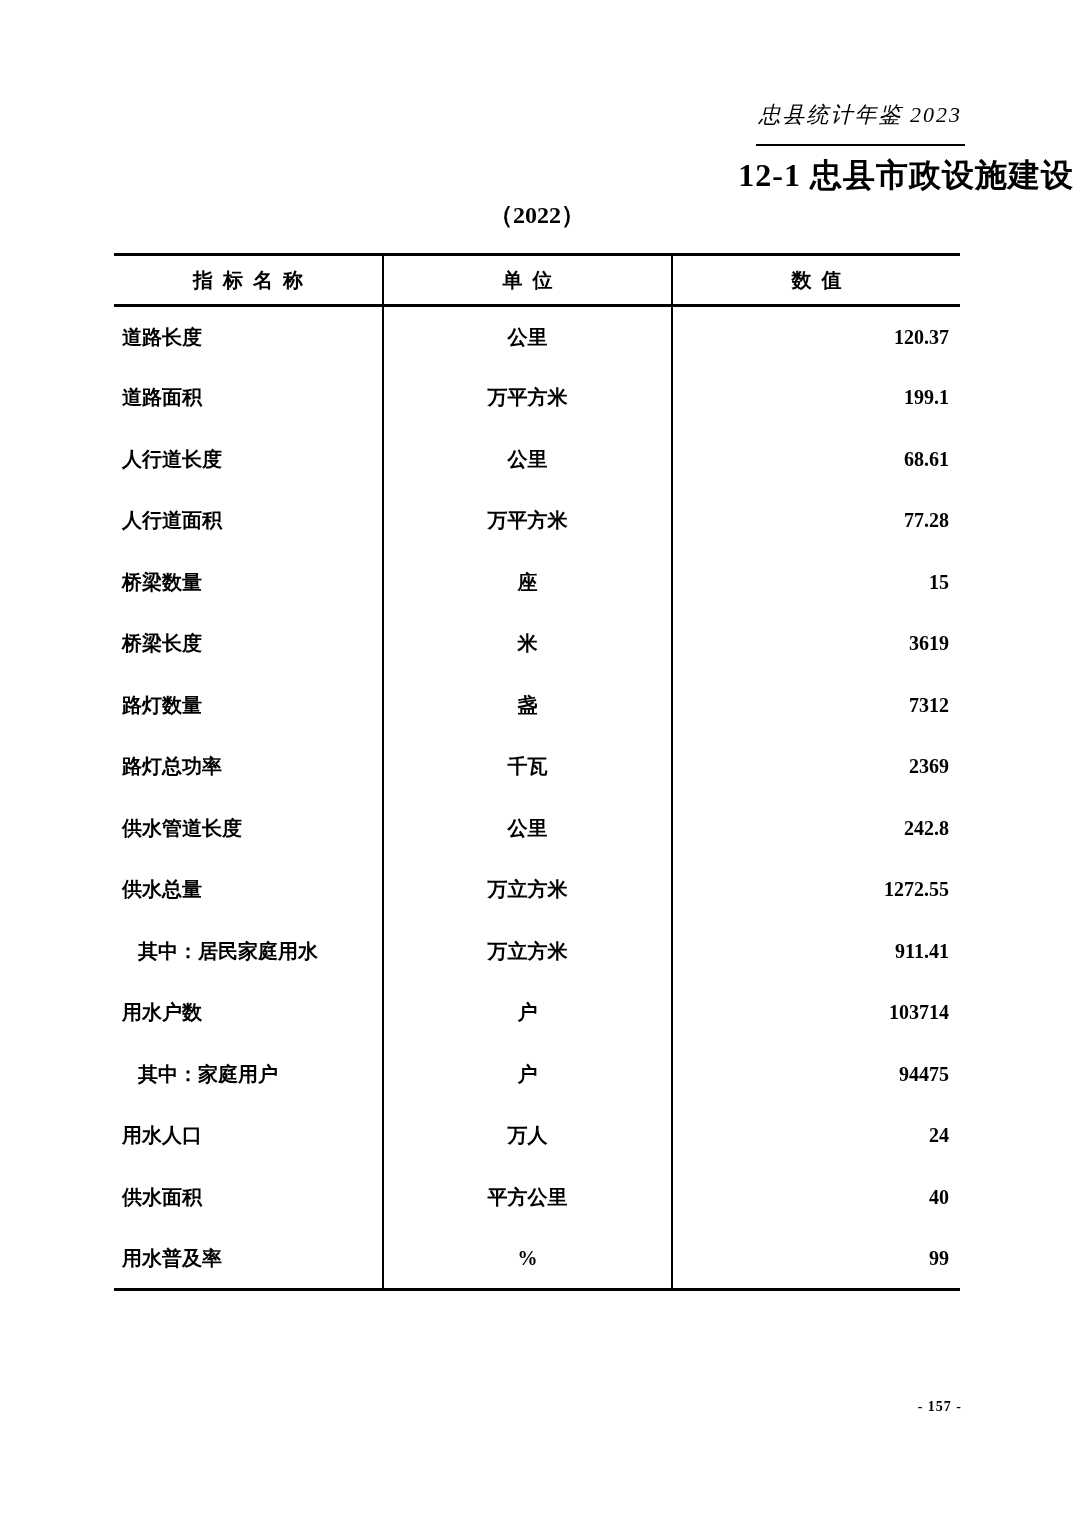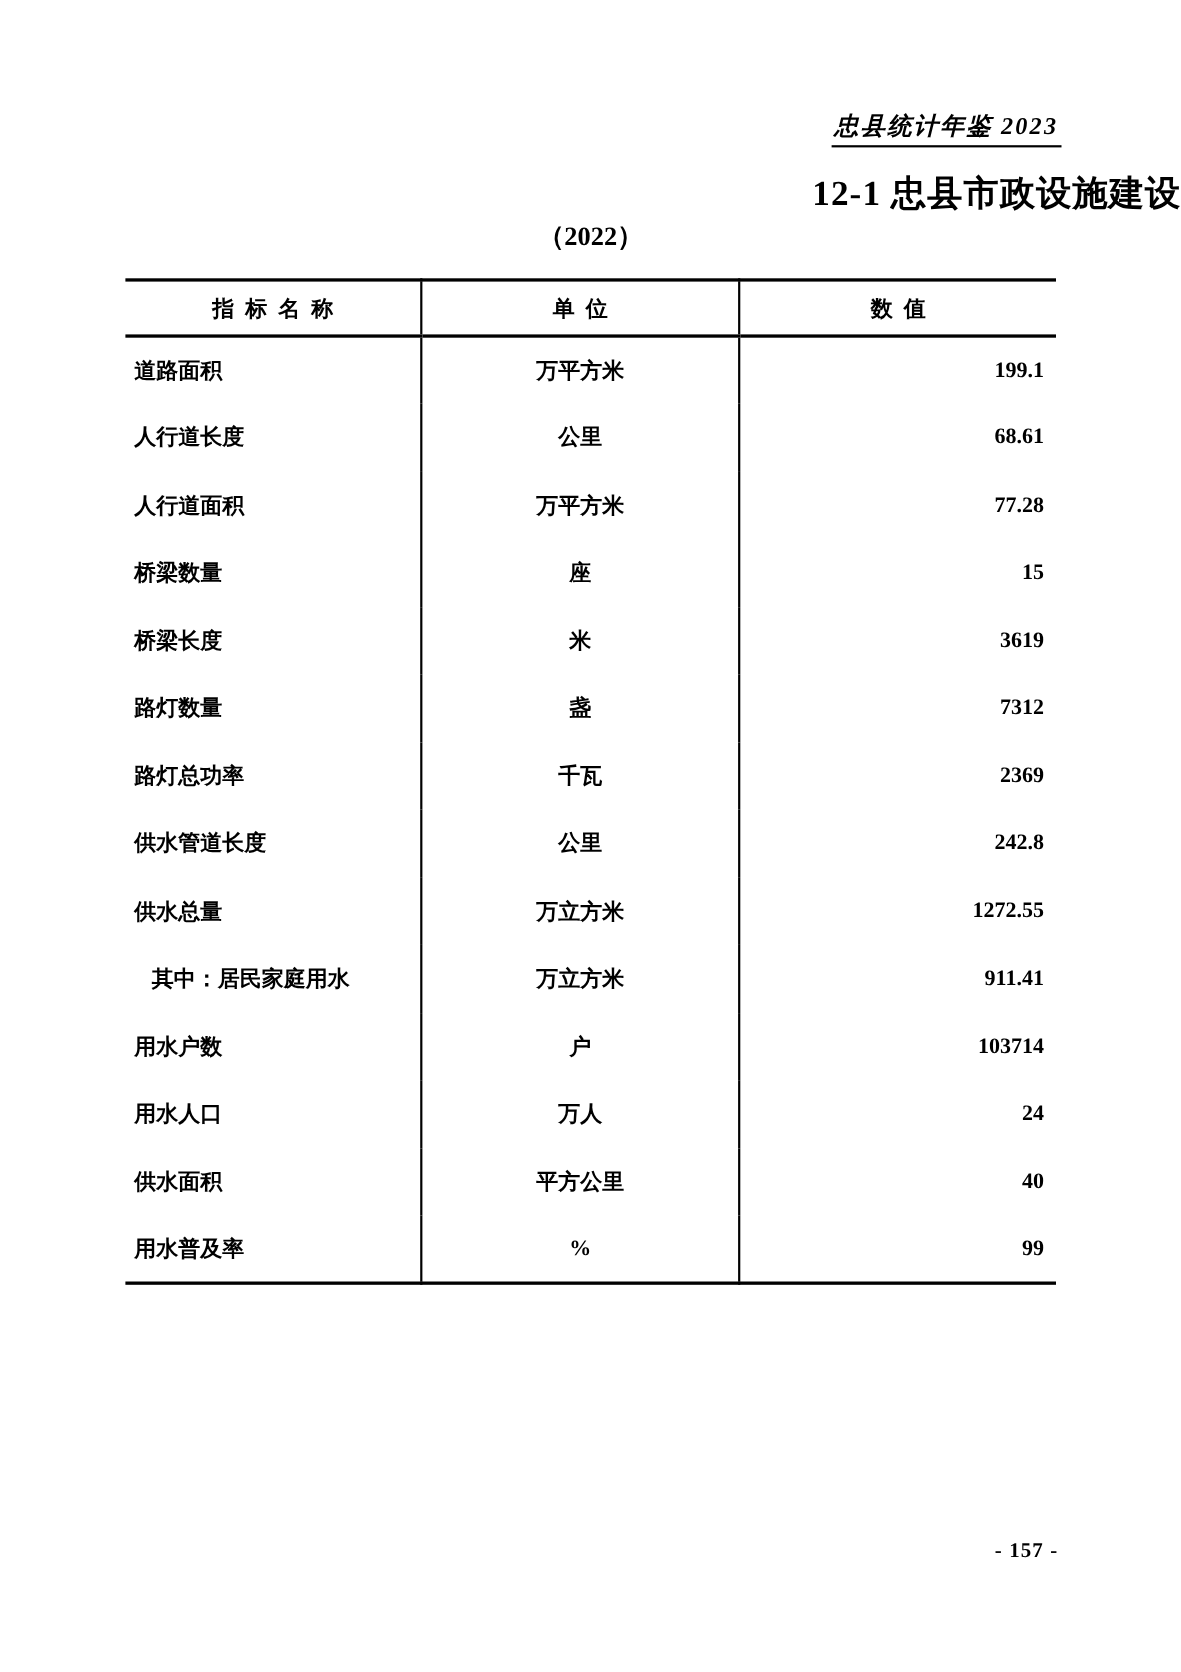--- a/index.html
+++ b/index.html
@@ -11,24 +11,24 @@
     background: #ffffff;
     color: #000000;
     font-family: "Liberation Serif", serif;
     overflow: hidden;
   }
   .page-header {
     position: absolute;
     top: 100px;
     right: 109px;
     font-size: 22px;
-    font-weight: bold;
+    font-weight: normal;
     font-style: italic;
     letter-spacing: 2px;
-    padding: 0 3px 2px 3px;
+    padding: 0 3px 14px 3px;
     border-bottom: 2px solid #000;
   }
   .doc-title {
     position: absolute;
     top: 154px;
     left: 0;
     width: 100%;
     text-align: right;
     font-size: 32px;
     font-weight: bold;
@@ -78,21 +78,21 @@
     border-right: 2px solid #000;
     text-align: center;
   }
   .cell-name { text-align: left; padding-left: 8px; }
   .cell-name.indent { padding-left: 24px; }
   .cell-value { text-align: right; padding-right: 11px; }
   .page-footer {
     position: absolute;
     top: 1399px;
     right: 112px;
-    font-size: 19px;
+    font-size: 14px;
     font-weight: bold;
     letter-spacing: 1px;
   }
 </style>
 </head>
 <body>
 
 <div class="page">
 
   <div class="page-header">忠县统计年鉴 2023</div>
@@ -108,20 +108,25 @@
         <col class="c3">
     </colgroup>
     <thead>
       <tr>
         <th>指  标  名  称</th>
         <th class="cell-unit">单  位</th>
         <th>数  值</th>
       </tr>
     </thead>
     <tbody id="table-body">
+    <tr>
+      <td class="cell-name">道路长度</td>
+      <td class="cell-unit">公里</td>
+      <td class="cell-value">120.37</td>
+    </tr>
 
     <tr>
       <td class="cell-name">道路面积</td>
       <td class="cell-unit">万平方米</td>
       <td class="cell-value">199.1</td>
     </tr>
 
     <tr>
       <td class="cell-name">人行道长度</td>
       <td class="cell-unit">公里</td>
@@ -176,20 +181,25 @@
       <td class="cell-unit">万立方米</td>
       <td class="cell-value">911.41</td>
     </tr>
 
     <tr>
       <td class="cell-name">用水户数</td>
       <td class="cell-unit">户</td>
       <td class="cell-value">103714</td>
     </tr>
 
+    <tr>
+      <td class="cell-name indent">其中：家庭用户</td>
+      <td class="cell-unit">户</td>
+      <td class="cell-value">94475</td>
+    </tr>
 
     <tr>
       <td class="cell-name">用水人口</td>
       <td class="cell-unit">万人</td>
       <td class="cell-value">24</td>
     </tr>
 
     <tr>
       <td class="cell-name">供水面积</td>
       <td class="cell-unit">平方公里</td>

